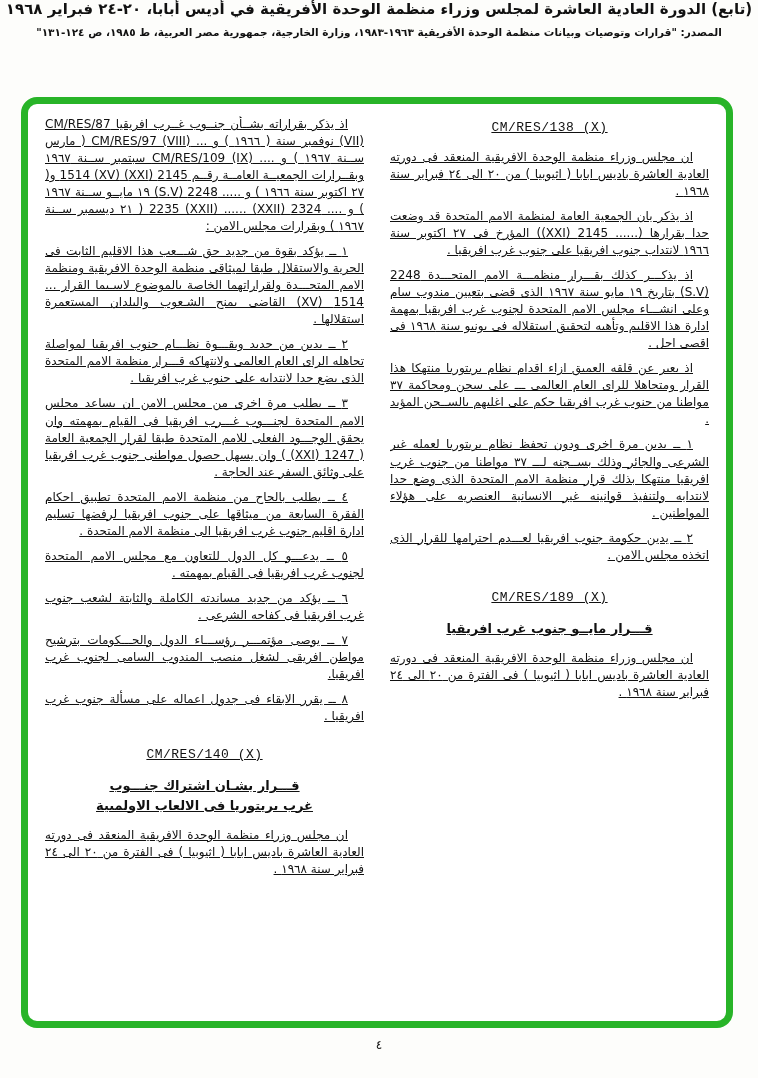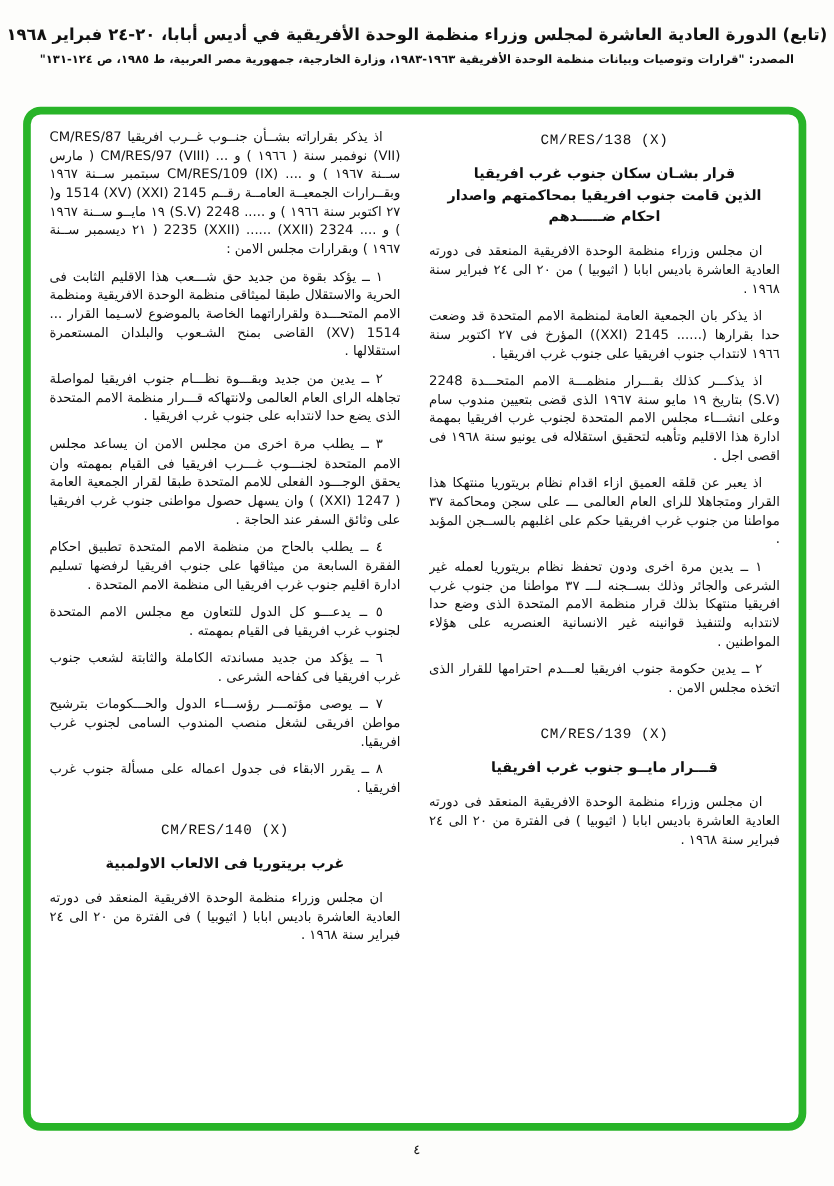--- a/index.html
+++ b/index.html
@@ -1,29 +1,29 @@
 <!DOCTYPE html>
 <html lang="ar"><head>
 <meta charset="utf-8">
 <style>
   html,body{margin:0;padding:0;}
   body{
     width:758px;height:1078px;background:#fdfdfb;position:relative;
     font-family:"DejaVu Sans",sans-serif;color:#111;
     -webkit-font-smoothing:antialiased;
   }
-  .page-header{direction:rtl;text-align:center;padding-top:22px;}
+  .page-header{direction:rtl;text-align:center;}
   .hdr1{font-weight:bold;font-size:15px;letter-spacing:0;}
   .hdr2{font-weight:bold;font-size:10.5px;margin-top:8px;}
   .frame{
     position:absolute;left:21px;top:97px;width:712px;height:931px;
     box-sizing:border-box;border:7px solid #28b428;border-radius:16px;
     background:#fff;padding:12px 17px;overflow:hidden;
   }
-  .cols{display:flex;flex-direction:row;gap:26px;height:100%;}
+  .cols{display:flex;flex-direction:row;gap:26px;height:100%;text-decoration:underline;}
   .col{width:50%;direction:rtl;overflow:hidden;}
   .body-text, .col p{
     font-size:12px;line-height:1.42;text-align:justify;
   }
   .col p{margin:0 0 8px;}
   p.indent{text-indent:16px;}
   .res-code{
     direction:ltr;text-align:center;unicode-bidi:embed;
     font-family:"Liberation Mono",monospace;font-size:13px;
     margin:4px 0 14px;letter-spacing:.5px;white-space:nowrap;
@@ -59,44 +59,40 @@
       <p class="indent">٣ ــ يطلب مرة اخرى من مجلس الامن ان يساعد مجلس الامم المتحدة لجنـــوب غـــرب افريقيا فى القيام بمهمته وان يحقق الوجـــود الفعلى للامم المتحدة طبقا لقرار الجمعية العامة ( 1247 (XXI) ) وان يسهل حصول مواطنى جنوب غرب افريقيا على وثائق السفر عند الحاجة .</p>
       <p class="indent">٤ ــ يطلب بالحاح من منظمة الامم المتحدة تطبيق احكام الفقرة السابعة من ميثاقها على جنوب افريقيا لرفضها تسليم ادارة اقليم جنوب غرب افريقيا الى منظمة الامم المتحدة .</p>
       <p class="indent">٥ ــ يدعـــو كل الدول للتعاون مع مجلس الامم المتحدة لجنوب غرب افريقيا فى القيام بمهمته .</p>
       <p class="indent">٦ ــ يؤكد من جديد مساندته الكاملة والثابتة لشعب جنوب غرب افريقيا فى كفاحه الشرعى .</p>
       <p class="indent">٧ ــ يوصى مؤتمـــر رؤســـاء الدول والحـــكومات بترشيح مواطن افريقى لشغل منصب المندوب السامى لجنوب غرب افريقيا.</p>
       <p class="indent">٨ ــ يقرر الابقاء فى جدول اعماله على مسألة جنوب غرب افريقيا .</p>
 
       <div class="gap-140">
         <div class="res-code">CM/RES/140 (X)</div>
         <div class="res-title">
+          <span>قـــرار بشـان اشتراك جنـــوب</span>
           <span>غرب بريتوريا فى الالعاب الاولمبية</span>
         </div>
         <p class="indent">ان مجلس وزراء منظمة الوحدة الافريقية المنعقد فى دورته العادية العاشرة باديس ابابا ( اثيوبيا ) فى الفترة من ٢٠ الى ٢٤ فبراير سنة ١٩٦٨ .</p>
       </div>
     </section>
 
     <section class="col">
       <div class="sect-gap138">
         <div class="res-code">CM/RES/138 (X)</div>
-        <div class="res-title">
-          <span>قرار بشـان سكان جنوب غرب افريقيا</span>
-          <span>الذين قامت جنوب افريقيا بمحاكمتهم واصدار</span>
-          <span>احكام ضـــــدهم</span>
-        </div>
         <p class="indent">ان مجلس وزراء منظمة الوحدة الافريقية المنعقد فى دورته العادية العاشرة باديس ابابا ( اثيوبيا ) من ٢٠ الى ٢٤ فبراير سنة ١٩٦٨ .</p>
         <p class="indent">اذ يذكر بان الجمعية العامة لمنظمة الامم المتحدة قد وضعت حدا بقرارها (...... 2145 (XXI)) المؤرخ فى ٢٧ اكتوبر سنة ١٩٦٦ لانتداب جنوب افريقيا على جنوب غرب افريقيا .</p>
         <p class="indent">اذ يذكـــر كذلك بقـــرار منظمـــة الامم المتحـــدة 2248 (S.V) بتاريخ ١٩ مايو سنة ١٩٦٧ الذى قضى بتعيين مندوب سام وعلى انشـــاء مجلس الامم المتحدة لجنوب غرب افريقيا بمهمة ادارة هذا الاقليم وتأهبه لتحقيق استقلاله فى يونيو سنة ١٩٦٨ فى اقصى اجل .</p>
         <p class="indent">اذ يعبر عن قلقه العميق ازاء اقدام نظام بريتوريا منتهكا هذا القرار ومتجاهلا للراى العام العالمى ـــ على سجن ومحاكمة ٣٧ مواطنا من جنوب غرب افريقيا حكم على اغلبهم بالســجن المؤبد .</p>
         <p class="indent">١ ــ يدين مرة اخرى ودون تحفظ نظام بريتوريا لعمله غير الشرعى والجائر وذلك بســجنه لـــ ٣٧ مواطنا من جنوب غرب افريقيا منتهكا بذلك قرار منظمة الامم المتحدة الذى وضع حدا لانتدابه ولتنفيذ قوانينه غير الانسانية العنصريه على هؤلاء المواطنين .</p>
         <p class="indent">٢ ــ يدين حكومة جنوب افريقيا لعـــدم احترامها للقرار الذى اتخذه مجلس الامن .</p>
       </div>
 
       <div class="gap-139">
-        <div class="res-code">CM/RES/139 (X)</div>
+        <div class="res-code">CM/RES/189 (X)</div>
         <div class="res-title">
           <span>قـــرار مايــو جنوب غرب افريقيا</span>
         </div>
         <p class="indent">ان مجلس وزراء منظمة الوحدة الافريقية المنعقد فى دورته العادية العاشرة باديس ابابا ( اثيوبيا ) فى الفترة من ٢٠ الى ٢٤ فبراير سنة ١٩٦٨ .</p>
       </div>
     </section>
 
   </div>
 </main>
 

